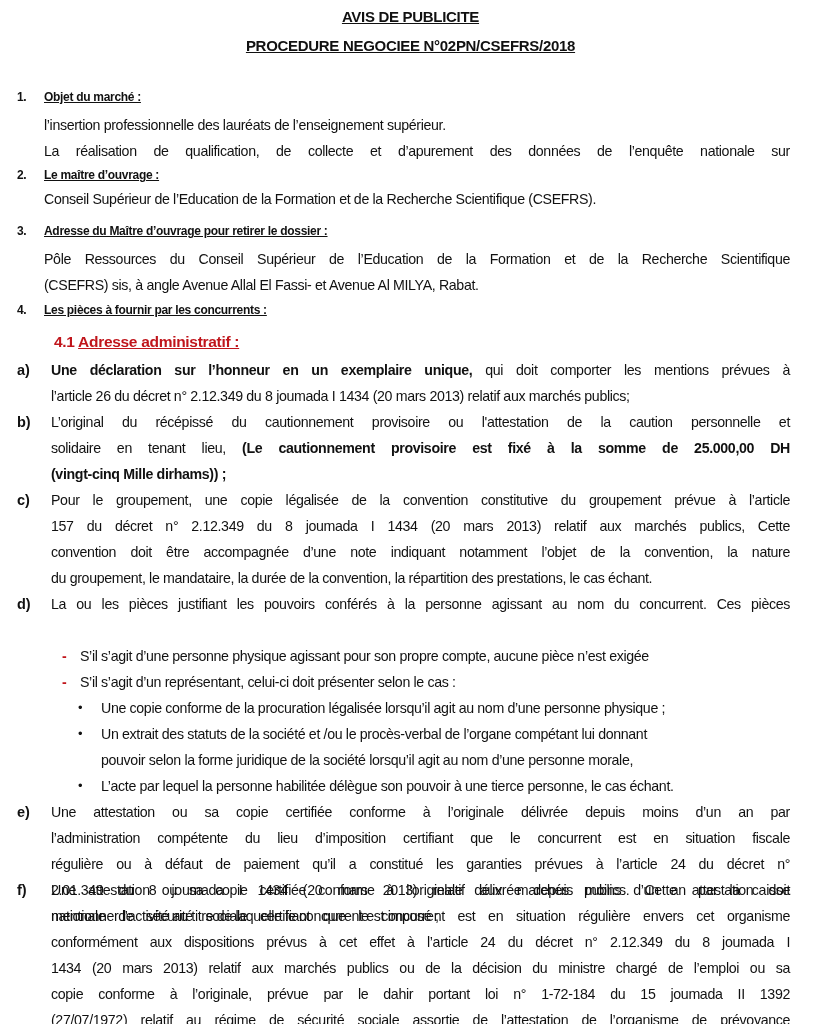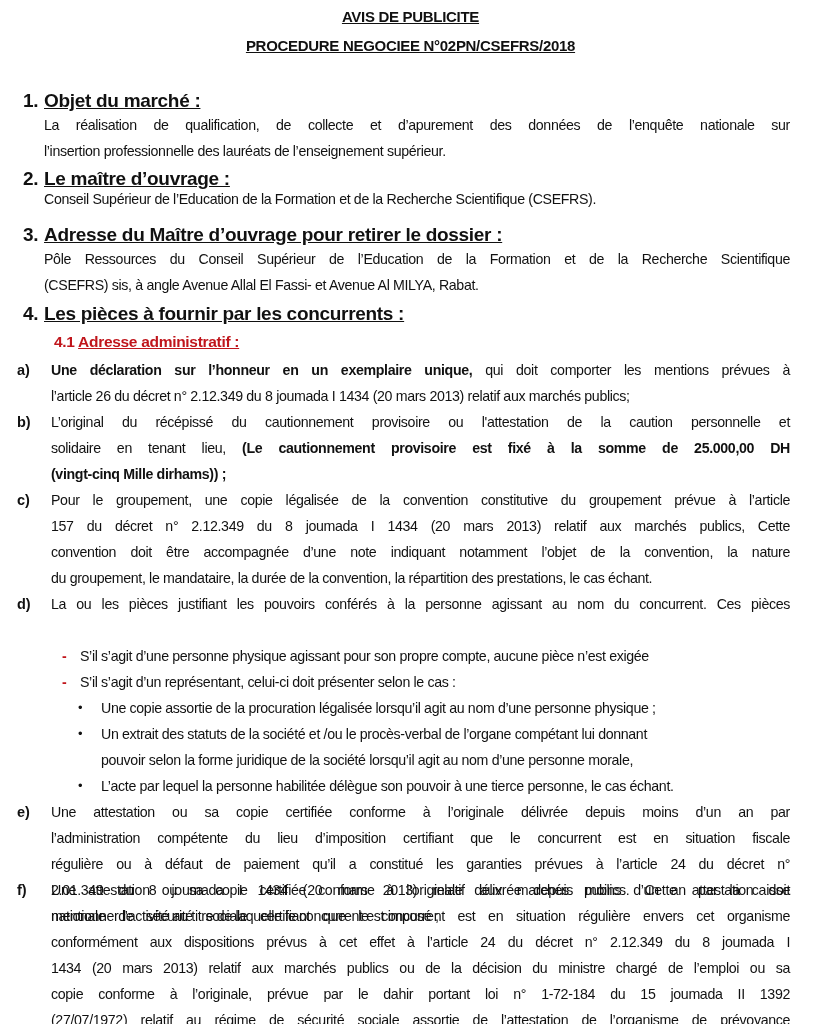--- a/index.html
+++ b/index.html
@@ -12,22 +12,22 @@
     .page { position: absolute; left: 0; top: 0; width: 821px; height: 772px; }
     .title {
       position: absolute; left: 0; width: 821px; text-align: center;
       font-weight: bold; font-size: 15px; text-decoration: underline;
       letter-spacing: -0.3px;
     }
     .t1 { top: 8px; }
     .t2 { top: 37px; }
 
     .sec-h {
-      position: absolute; left: 17px; font-weight: bold; font-size: 19px;
-      letter-spacing: -0.3px; white-space: nowrap; text-align: center;
+      position: absolute; left: 17px; font-weight: bold; font-size: 12px;
+      letter-spacing: -0.3px; white-space: nowrap;
     }
     .sec-h .num { display: inline-block; width: 27px; }
     .sec-h .lbl { text-decoration: underline; }
 
     .para {
       position: absolute; left: 44px; width: 746px; font-size: 14.2px;
       line-height: 26px; text-align: justify; letter-spacing: -0.35px;
     }
     .para .ln { display: block; height: 26px; white-space: nowrap; overflow: visible; }
     .para .ln.j { text-align: justify; text-align-last: justify; white-space: normal; }
@@ -64,22 +64,22 @@
 
 <div class="page">
 
   <div class="title t1">AVIS DE PUBLICITE</div>
   <div class="title t2">PROCEDURE NEGOCIEE N°02PN/CSEFRS/2018</div>
 
   <div class="sec-h" style="top:90px;">
     <span class="num">1.</span><span class="lbl">Objet du marché :</span>
   </div>
   <div class="para" style="top:112px;">
+    <span class="ln">l’insertion professionnelle des lauréats de l’enseignement supérieur.</span>
     <span class="ln j">La réalisation de qualification, de collecte et d’apurement des données de l’enquête nationale sur</span>
-    <span class="ln">l’insertion professionnelle des lauréats de l’enseignement supérieur.</span>
   </div>
 
   <div class="sec-h" style="top:168px;">
     <span class="num">2.</span><span class="lbl">Le maître d’ouvrage :</span>
   </div>
   <div class="para" style="top:186px;">
     <span class="ln">Conseil Supérieur de l’Education de la Formation et de la Recherche Scientifique (CSEFRS).</span>
   </div>
 
   <div class="sec-h" style="top:224px;">
@@ -137,21 +137,21 @@
     <span class="body">S’il s’agit d’une personne physique agissant pour son propre compte, aucune pièce n’est exigée</span>
   </div>
   <div class="dash-item" style="top:669px;">
     <span class="dash">-</span>
     <span class="body">S’il s’agit d’un représentant, celui-ci doit présenter selon le cas :</span>
   </div>
 
   <div class="bul-item" style="top:695px;">
     <span class="bul">•</span>
     <div class="body">
-      <span class="ln">Une copie assortie de la procuration légalisée lorsqu’il agit au nom d’une personne physique ;</span>
+      <span class="ln">Une copie conforme de la procuration légalisée lorsqu’il agit au nom d’une personne physique ;</span>
     </div>
   </div>
   <div class="bul-item" style="top:721px;">
     <span class="bul">•</span>
     <div class="body">
       <span class="ln">Un extrait des statuts de la société et /ou le procès-verbal de l’organe compétant lui donnant</span>
       <span class="ln">pouvoir selon la forme juridique de la société lorsqu’il agit au nom d’une personne morale,</span>
     </div>
   </div>
   <div class="bul-item" style="top:773px;">

